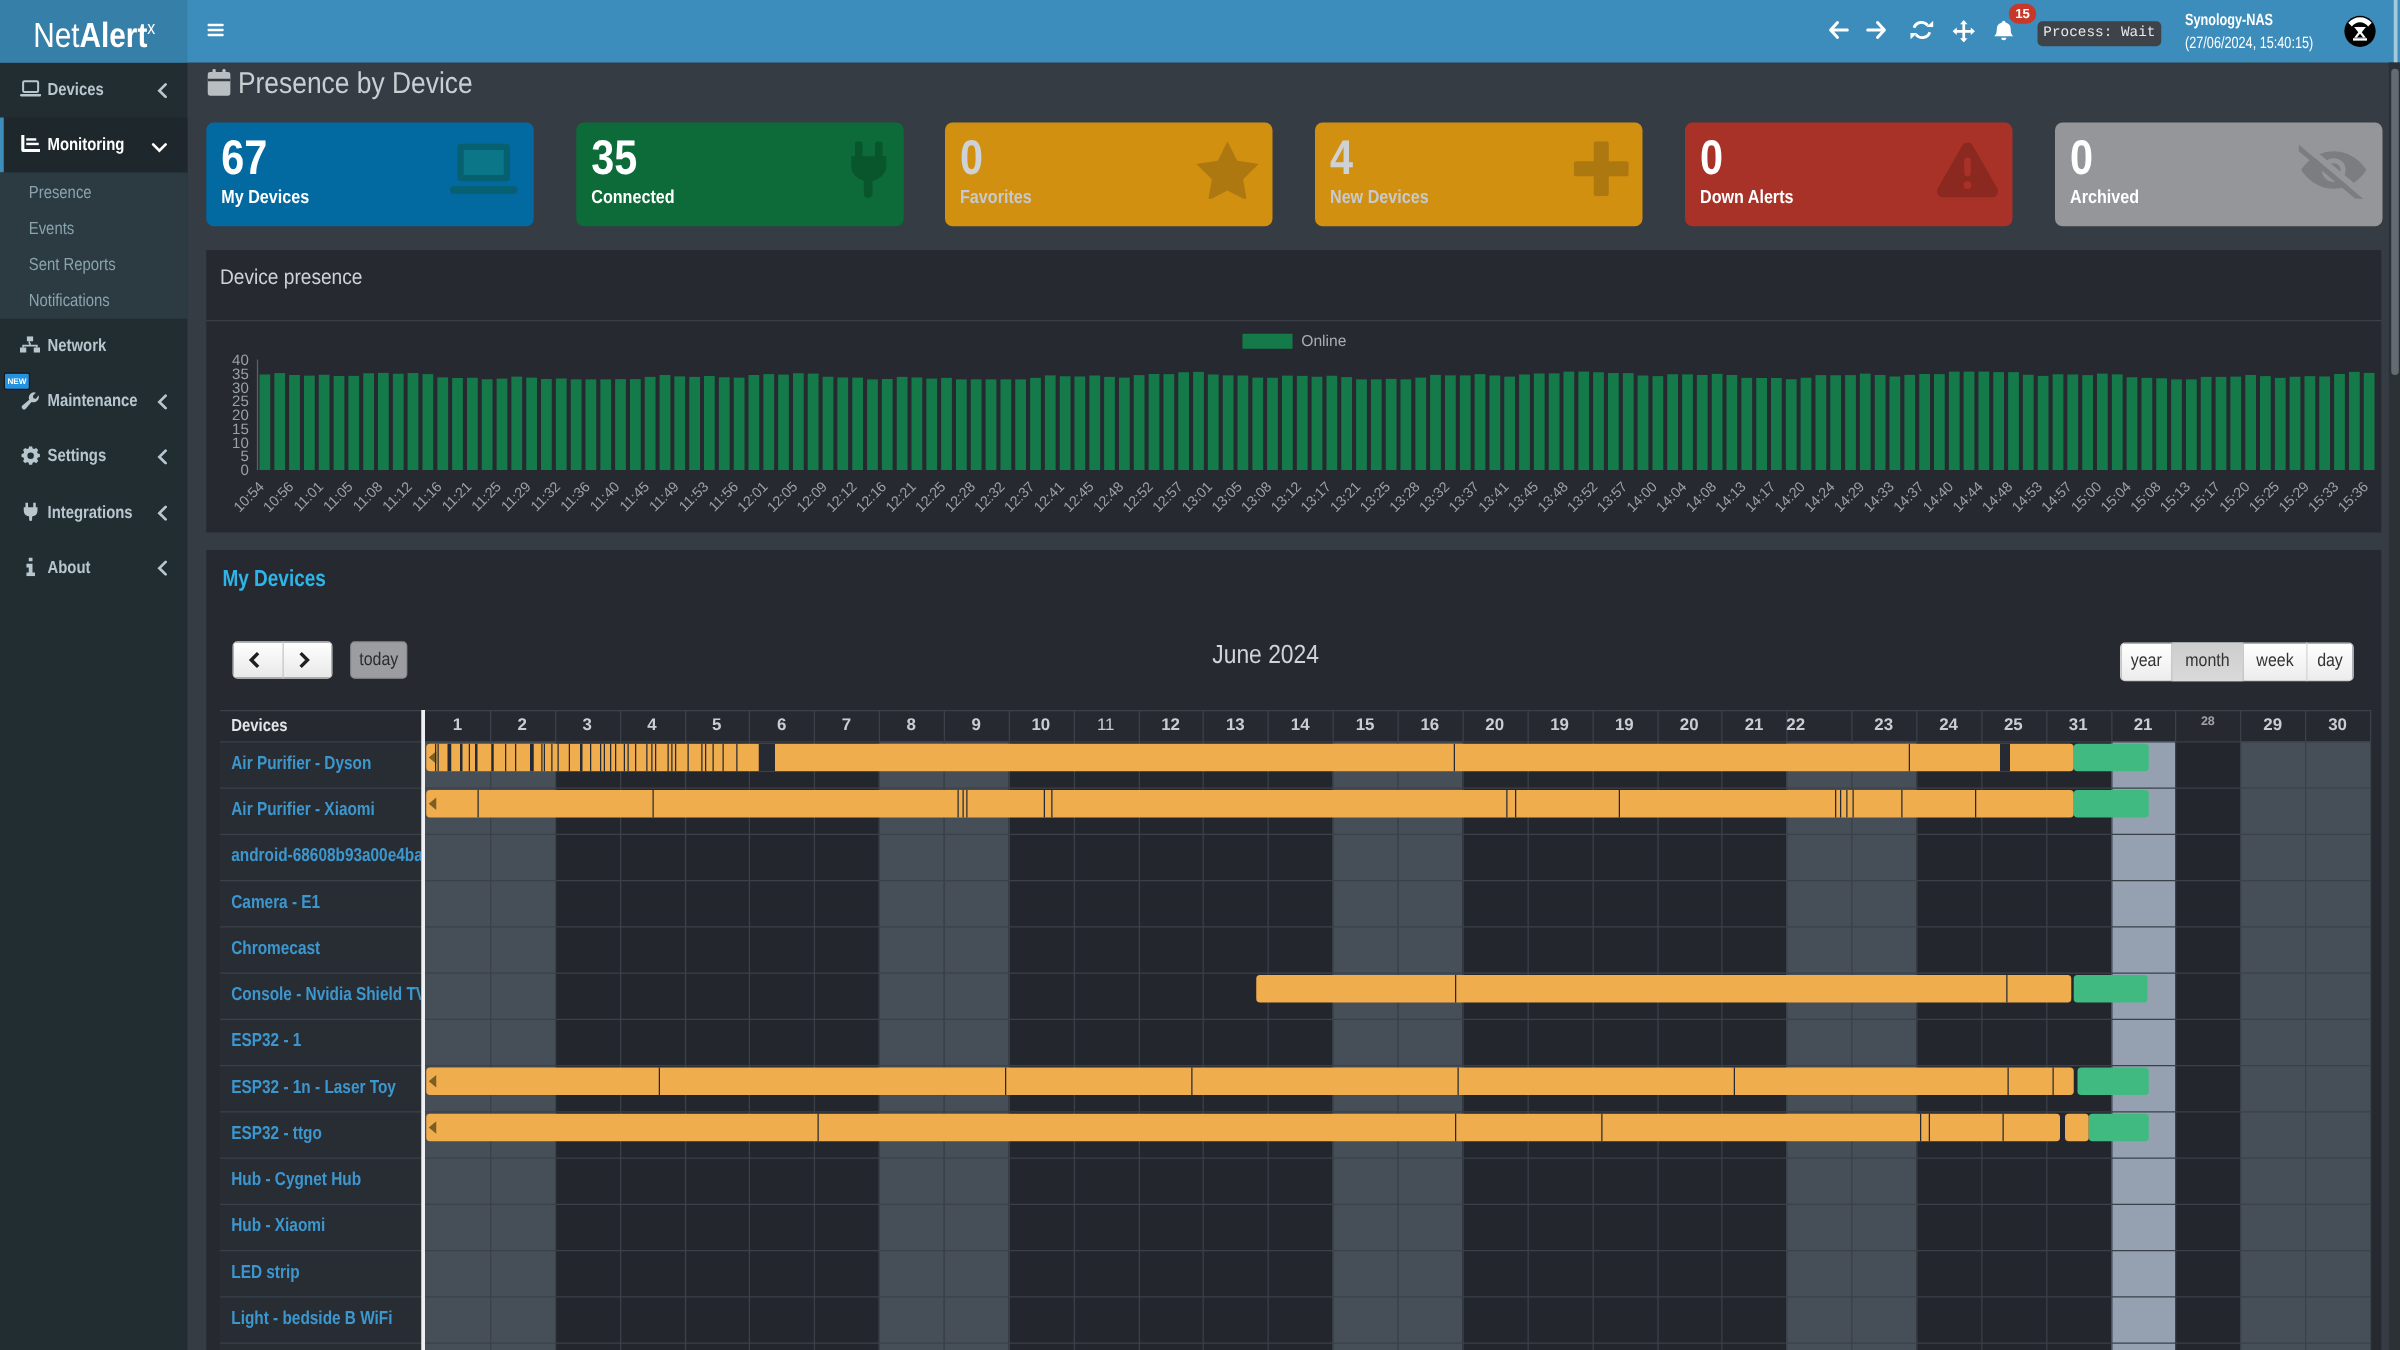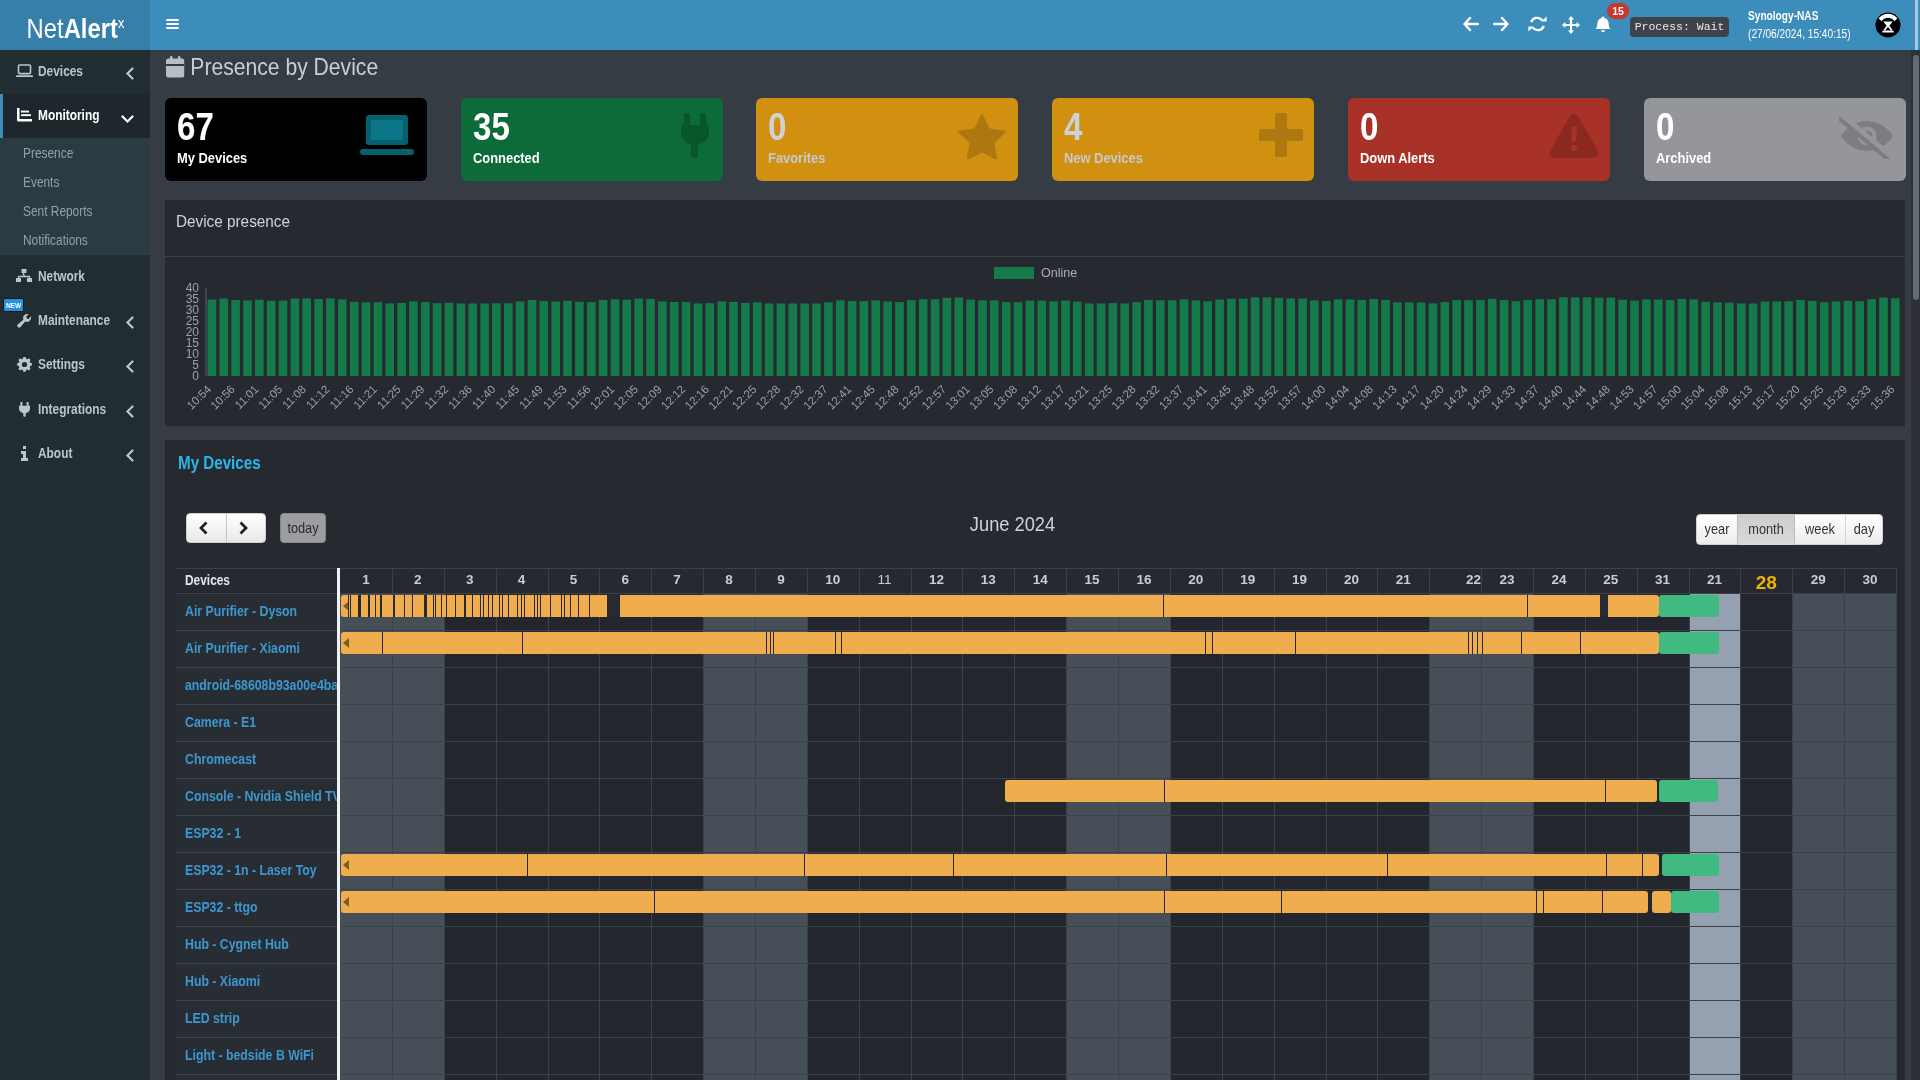--- a/index.html
+++ b/index.html
@@ -7,21 +7,21 @@
 <body>
 
 <div style="position:absolute;left:166px;top:53px;width:600px;height:30px;color:#c9ced3;font-size:24px;transform:scaleX(0.88);transform-origin:0 50%">
 <svg width="21" height="22" viewBox="0 0 21 22" style="vertical-align:-3px">
       <rect x="0" y="2.5" width="21" height="19" rx="2.5" fill="#b9bec3"></rect>
       <rect x="0" y="8" width="21" height="2" fill="#363c43"></rect>
       <rect x="4.5" y="0" width="3" height="5" rx="1.4" fill="#b9bec3"></rect>
       <rect x="13.5" y="0" width="3" height="5" rx="1.4" fill="#b9bec3"></rect>
     </svg>
 Presence by Device</div>
-<div style="position:absolute;left:164.6px;top:98px;width:262px;height:83px;background:#000000;border-radius:6px">
+<div style="position:absolute;left:164.6px;top:98px;width:262px;height:83px;background:#0369a1;border-radius:6px">
     <div style="position:absolute;left:12px;top:7px;font-size:39px;font-weight:bold;color:#fff;transform:scaleX(0.85);transform-origin:0 50%">67</div>
     <div style="position:absolute;left:12px;top:51px;font-size:15px;font-weight:bold;color:#fff;transform:scaleX(0.86);transform-origin:0 50%">My Devices</div>
     <div style="position:absolute;right:11px;top:15px"><svg width="58" height="44" viewBox="0 0 58 44">
         <rect x="8" y="2" width="42" height="30" rx="3" fill="#07606f"></rect>
         <rect x="13" y="7" width="32" height="20" fill="#0b7687"></rect>
         <rect x="2" y="36" width="54" height="6" rx="3" fill="#07606f"></rect>
       </svg></div>
   </div>
 <div style="position:absolute;left:460.5px;top:98px;width:262px;height:83px;background:#0c6b38;border-radius:6px">
     <div style="position:absolute;left:12px;top:7px;font-size:39px;font-weight:bold;color:#fff;transform:scaleX(0.85);transform-origin:0 50%">35</div>
@@ -413,27 +413,27 @@
 <div style="position:absolute;left:910.5px;top:572px;width:52px;text-align:center;font-size:13.5px;font-weight:bold;color:#c9ced4">12</div>
 <div style="position:absolute;left:962.3px;top:572px;width:52px;text-align:center;font-size:13.5px;font-weight:bold;color:#c9ced4">13</div>
 <div style="position:absolute;left:1014.2px;top:572px;width:52px;text-align:center;font-size:13.5px;font-weight:bold;color:#c9ced4">14</div>
 <div style="position:absolute;left:1066.1px;top:572px;width:52px;text-align:center;font-size:13.5px;font-weight:bold;color:#c9ced4">15</div>
 <div style="position:absolute;left:1117.9px;top:572px;width:52px;text-align:center;font-size:13.5px;font-weight:bold;color:#c9ced4">16</div>
 <div style="position:absolute;left:1169.8px;top:572px;width:52px;text-align:center;font-size:13.5px;font-weight:bold;color:#c9ced4">20</div>
 <div style="position:absolute;left:1221.7px;top:572px;width:52px;text-align:center;font-size:13.5px;font-weight:bold;color:#c9ced4">19</div>
 <div style="position:absolute;left:1273.5px;top:572px;width:52px;text-align:center;font-size:13.5px;font-weight:bold;color:#c9ced4">19</div>
 <div style="position:absolute;left:1325.4px;top:572px;width:52px;text-align:center;font-size:13.5px;font-weight:bold;color:#c9ced4">20</div>
 <div style="position:absolute;left:1377.3px;top:572px;width:52px;text-align:center;font-size:13.5px;font-weight:bold;color:#c9ced4">21</div>
-<div style="position:absolute;left:1429.1px;top:572px;width:52px;text-align:right;font-size:13.5px;font-weight:bold;color:#c9ced4">22</div>
+<div style="position:absolute;left:1429.1px;top:572px;width:52px;text-align:left;font-size:13.5px;font-weight:bold;color:#c9ced4">22</div>
 <div style="position:absolute;left:1481.0px;top:572px;width:52px;text-align:center;font-size:13.5px;font-weight:bold;color:#c9ced4">23</div>
 <div style="position:absolute;left:1532.9px;top:572px;width:52px;text-align:center;font-size:13.5px;font-weight:bold;color:#c9ced4">24</div>
 <div style="position:absolute;left:1584.7px;top:572px;width:52px;text-align:center;font-size:13.5px;font-weight:bold;color:#c9ced4">25</div>
 <div style="position:absolute;left:1636.6px;top:572px;width:52px;text-align:center;font-size:13.5px;font-weight:bold;color:#c9ced4">31</div>
 <div style="position:absolute;left:1688.5px;top:572px;width:52px;text-align:center;font-size:13.5px;font-weight:bold;color:#c9ced4">21</div>
-<div style="position:absolute;left:1740.3px;top:572px;width:52px;text-align:center;font-size:19px;font-weight:bold;color:#eab308">28</div>
+<div style="position:absolute;left:1740.3px;top:572px;width:52px;text-align:center;font-size:10px;font-weight:bold;color:#a3a3a3">28</div>
 <div style="position:absolute;left:1792.2px;top:572px;width:52px;text-align:center;font-size:13.5px;font-weight:bold;color:#c9ced4">29</div>
 <div style="position:absolute;left:1844.1px;top:572px;width:52px;text-align:center;font-size:13.5px;font-weight:bold;color:#c9ced4">30</div>
 <div style="position:absolute;left:337px;top:568px;width:3px;height:512px;background:#eef0f2"></div>
 <div style="position:absolute;left:185px;top:602px;width:185px;height:20px;overflow:hidden;white-space:nowrap;font-size:15px;font-weight:bold;color:#3d97cf;transform:scaleX(0.82);transform-origin:0 50%">Air Purifier - Dyson</div>
 <div style="position:absolute;left:185px;top:639px;width:185px;height:20px;overflow:hidden;white-space:nowrap;font-size:15px;font-weight:bold;color:#3d97cf;transform:scaleX(0.82);transform-origin:0 50%">Air Purifier - Xiaomi</div>
 <div style="position:absolute;left:185px;top:676px;width:185px;height:20px;overflow:hidden;white-space:nowrap;font-size:15px;font-weight:bold;color:#3d97cf;transform:scaleX(0.82);transform-origin:0 50%">android-68608b93a00e4ba1</div>
 <div style="position:absolute;left:185px;top:713px;width:185px;height:20px;overflow:hidden;white-space:nowrap;font-size:15px;font-weight:bold;color:#3d97cf;transform:scaleX(0.82);transform-origin:0 50%">Camera - E1</div>
 <div style="position:absolute;left:185px;top:750px;width:185px;height:20px;overflow:hidden;white-space:nowrap;font-size:15px;font-weight:bold;color:#3d97cf;transform:scaleX(0.82);transform-origin:0 50%">Chromecast</div>
 <div style="position:absolute;left:185px;top:787px;width:185px;height:20px;overflow:hidden;white-space:nowrap;font-size:15px;font-weight:bold;color:#3d97cf;transform:scaleX(0.82);transform-origin:0 50%">Console - Nvidia Shield TV</div>
 <div style="position:absolute;left:185px;top:824px;width:185px;height:20px;overflow:hidden;white-space:nowrap;font-size:15px;font-weight:bold;color:#3d97cf;transform:scaleX(0.82);transform-origin:0 50%">ESP32 - 1</div>

